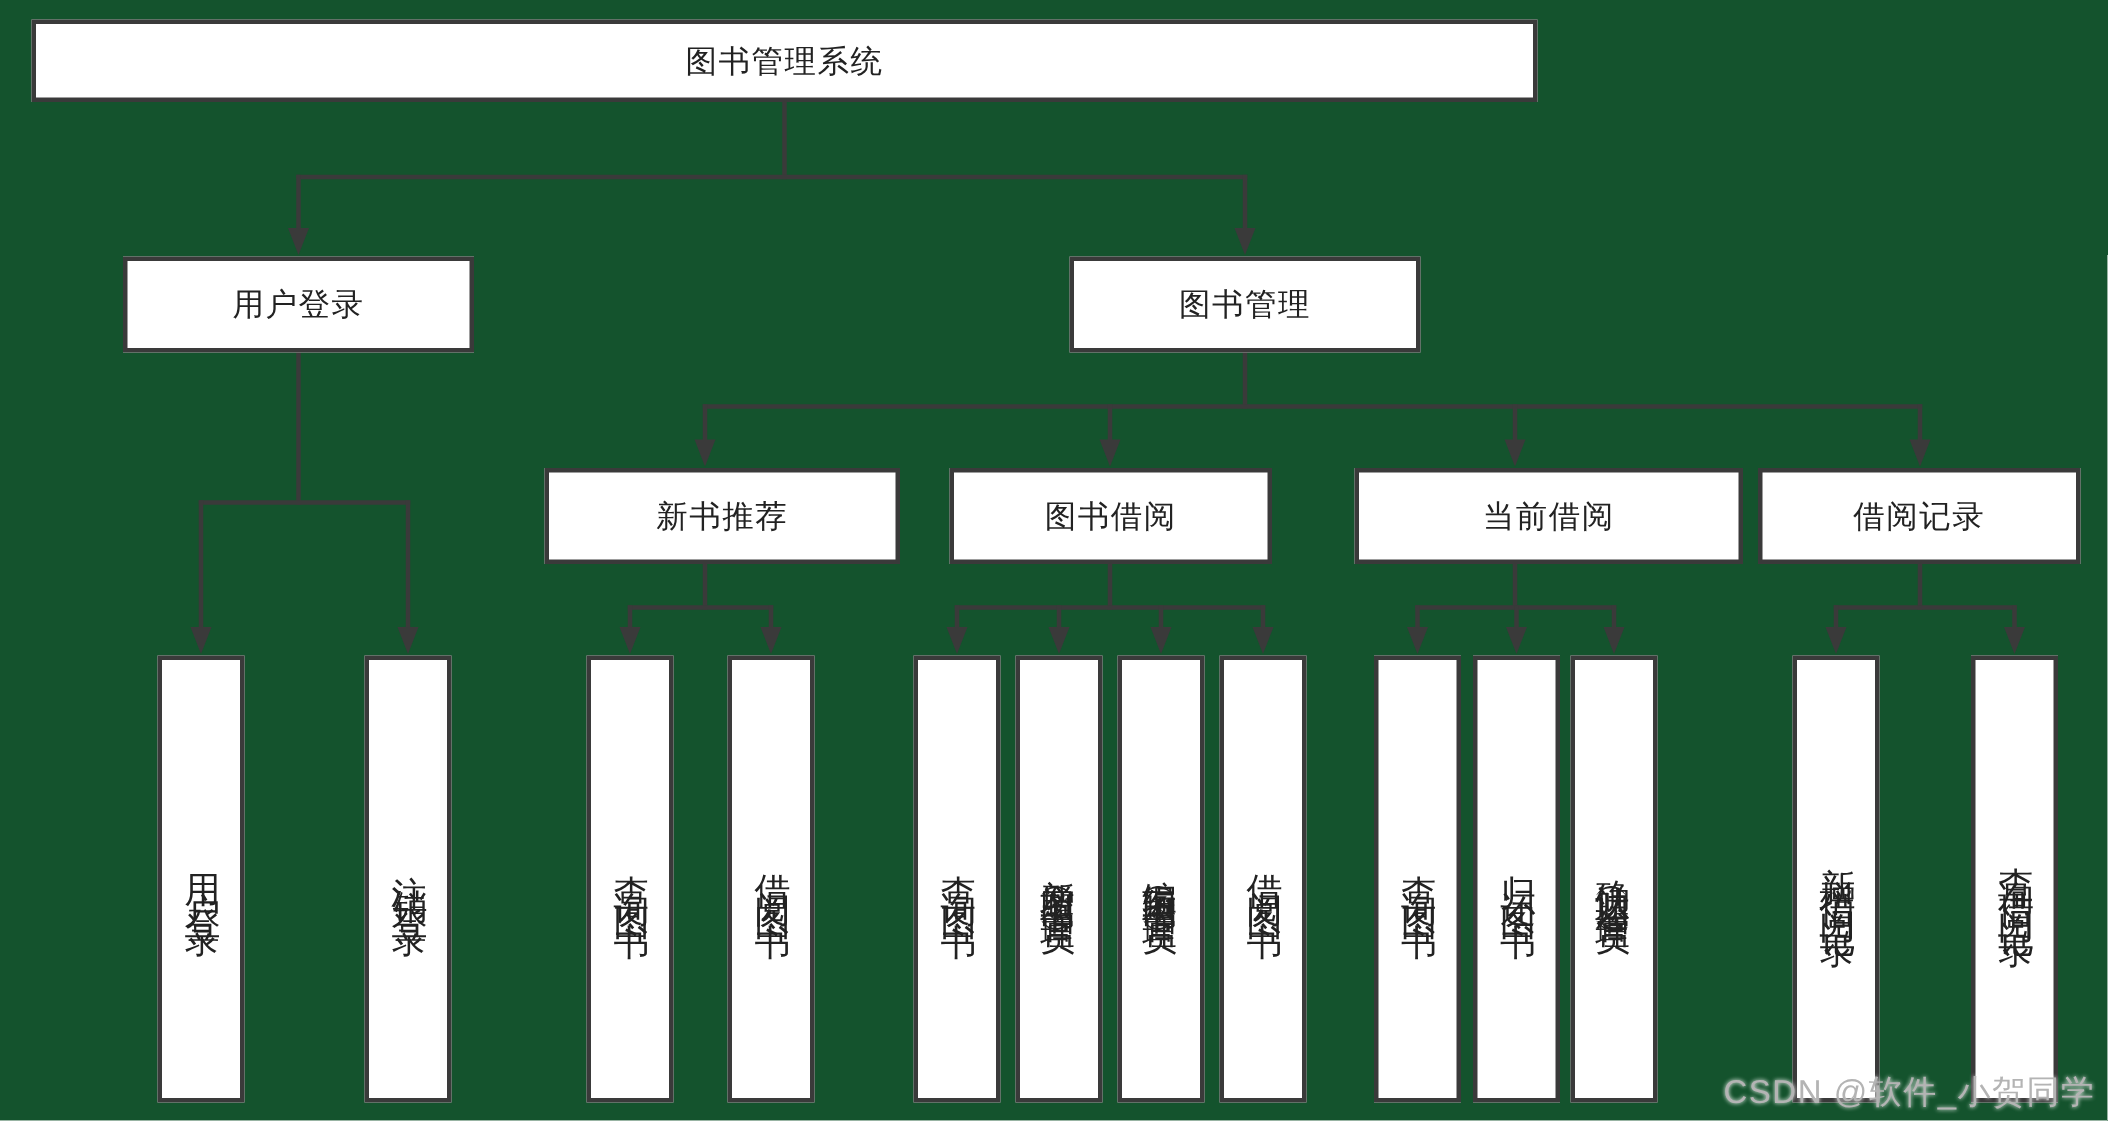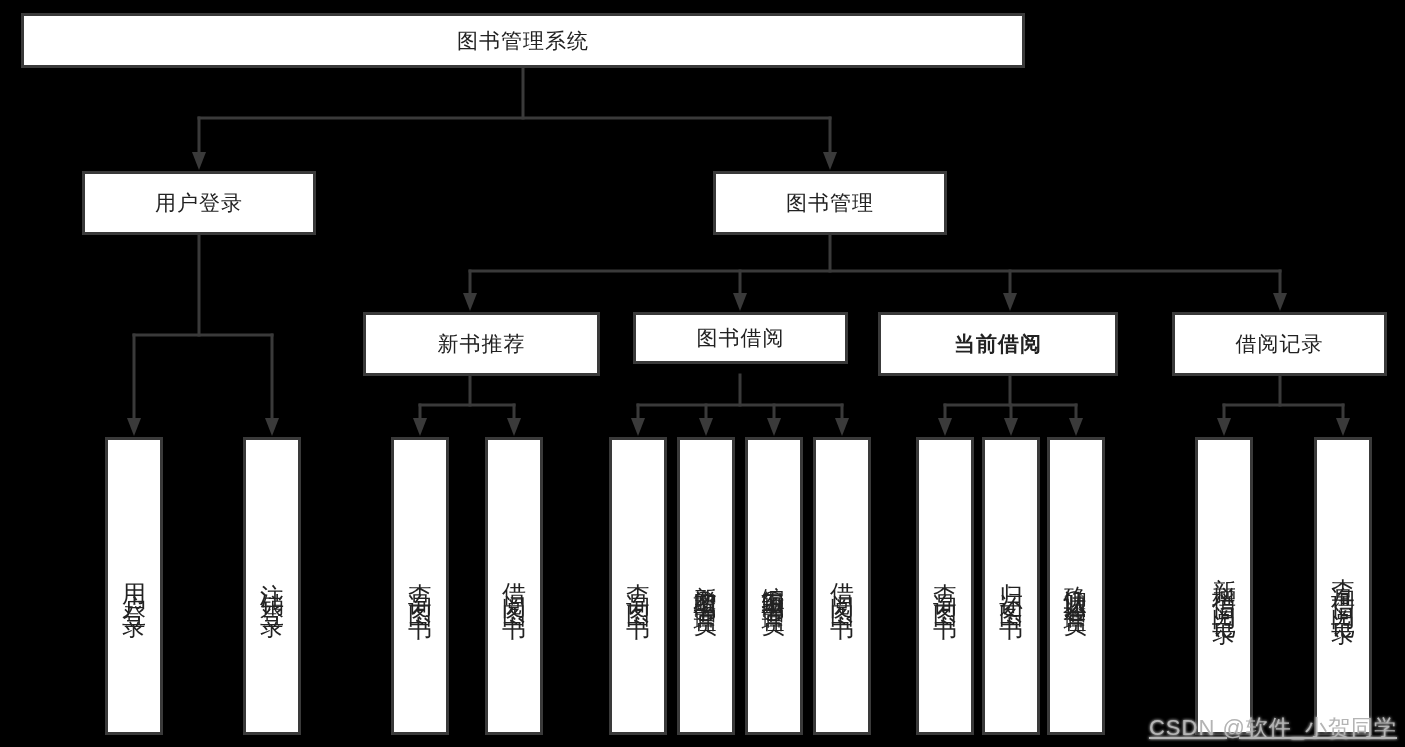--- a/index.html
+++ b/index.html
@@ -1,20 +1,20 @@
 <!DOCTYPE html>
 <html><head>
 <meta charset="utf-8">
 <title>Diagram</title>
 <style>
   html,body{margin:0;padding:0;background:#ffffff;}
   #canvas{
     position:relative;
     width:1405px;height:747px;
-    background:#000000;
+    background:#14532d;
     font-family:"Liberation Sans","DejaVu Sans",sans-serif;
     overflow:hidden;
   }
   #connectors{position:absolute;left:0;top:0;width:1405px;height:747px;}
   .node{
     position:absolute;
     box-sizing:border-box;
     background:#ffffff;
     border:3px solid #3a3a3a;
     display:flex;
@@ -42,21 +42,20 @@
   }
   #watermark{
     position:absolute;
     right:8px;
     bottom:4px;
     font-size:22px;
     color:#b4b4b4;
     letter-spacing:1px;
     z-index:5;
     text-shadow:0 0 3px #ffffff;
-    text-decoration:underline;
   }
 </style>
 </head>
 <body>
 
 <div id="canvas">
 
   <svg id="connectors" viewBox="0 0 1405 747" xmlns="http://www.w3.org/2000/svg">
     <g stroke="#3a3a3a" stroke-width="3" fill="none" stroke-linecap="square">
 
@@ -122,22 +121,22 @@
       <polygon points="1336,418 1350,418 1343,436"></polygon>
     </g>
   </svg>
 
   <div class="node" style="left:21px;top:13px;width:1004px;height:55px;">图书管理系统</div>
 
   <div class="node" style="left:82px;top:171px;width:234px;height:64px;">用户登录</div>
   <div class="node" style="left:713px;top:171px;width:234px;height:64px;font-family:Liberation Serif, serif;">图书管理</div>
 
   <div class="node" style="left:363px;top:312px;width:237px;height:64px;">新书推荐</div>
-  <div class="node" style="left:633px;top:312px;width:215px;height:52px;">图书借阅</div>
-  <div class="node" style="left:878px;top:312px;width:240px;height:64px;font-weight:bold;">当前借阅</div>
+  <div class="node" style="left:633px;top:312px;width:215px;height:64px;">图书借阅</div>
+  <div class="node" style="left:903px;top:312px;width:259px;height:64px;">当前借阅</div>
   <div class="node" style="left:1172px;top:312px;width:215px;height:64px;">借阅记录</div>
 
   <div class="node vnode" style="left:105px;top:437px;width:58px;height:298px;">
     <span class="vtext">用户登录</span>
   </div>
   <div class="node vnode" style="left:243px;top:437px;width:58px;height:298px;">
     <span class="vtext">注销登录</span>
   </div>
 
   <div class="node vnode" style="left:391px;top:437px;width:58px;height:298px;">

